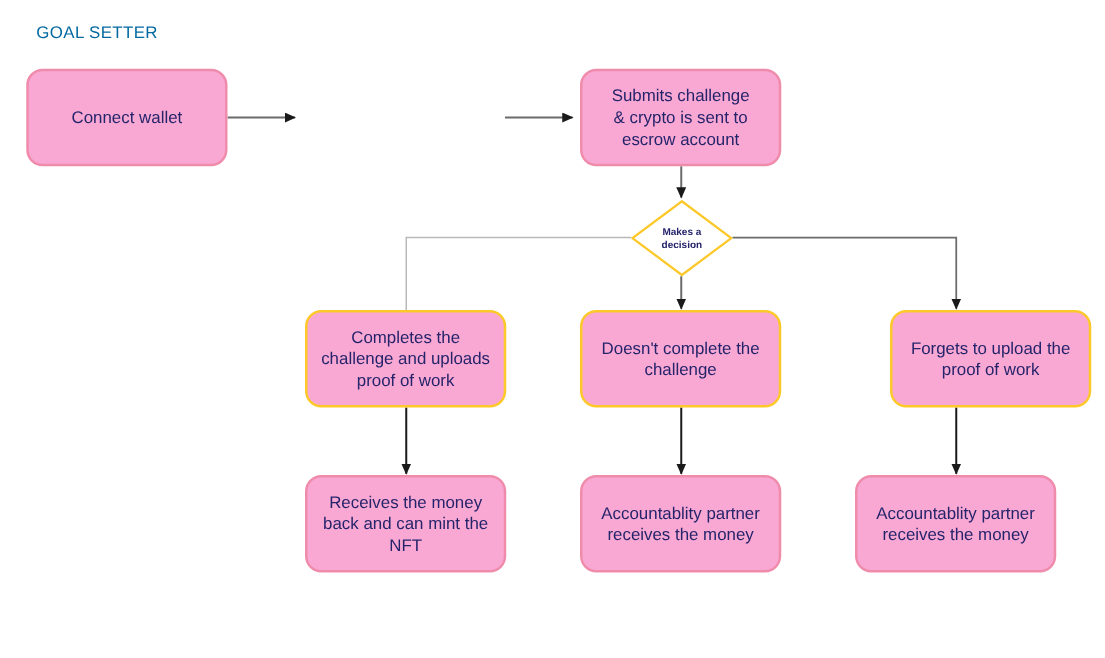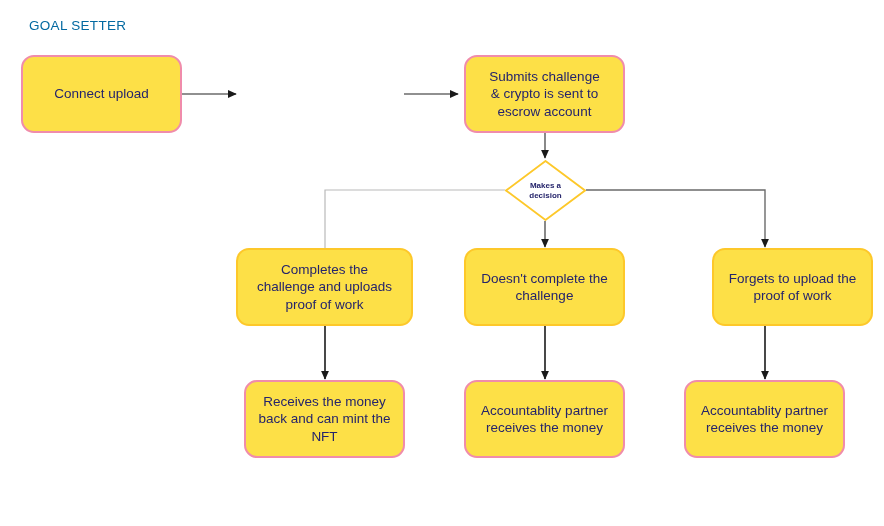--- a/index.html
+++ b/index.html
@@ -34,21 +34,21 @@
     color: #0369a1;
     white-space: nowrap;
   }
   .node {
     position: absolute;
     box-sizing: border-box;
     display: flex;
     align-items: center;
     justify-content: center;
     text-align: center;
-    background: #fde047;
+    background: #f9a8d4;
     border-radius: 13px;
     border-width: 2px;
     border-style: solid;
     color: #25246b;
     font-size: 13.5px;
     line-height: 1.28;
     padding: 4px 9px;
     white-space: pre-line;
   }
   .node.pink  { border-color: #f08cab; }
@@ -101,36 +101,36 @@
 
     <line x1="325" y1="326" x2="325" y2="379" stroke="#1a1a1a" stroke-width="1.6" marker-end="url(#arrowDark)"></line>
 
     <line x1="545" y1="326" x2="545" y2="379" stroke="#1a1a1a" stroke-width="1.6" marker-end="url(#arrowDark)"></line>
 
     <line x1="765" y1="326" x2="765" y2="379" stroke="#1a1a1a" stroke-width="1.6" marker-end="url(#arrowDark)"></line>
   </svg>
 
   <div class="lane-title">GOAL SETTER</div>
 
-  <div class="node pink" style="left:21px; top:55px; width:161px; height:78px;">Connect upload</div>
+  <div class="node pink" style="left:21px; top:55px; width:161px; height:78px;">Connect wallet</div>
 
 
   <div class="node pink" style="left:464px; top:55px; width:161px; height:78px;">Submits challenge
 &amp; crypto is sent to
 escrow account</div>
 
   <div class="decision" style="left:505px; top:160px; width:81px; height:61px;font-weight:bold;">
     <svg width="81" height="61" viewBox="0 0 81 61" xmlns="http://www.w3.org/2000/svg">
       <polygon points="40.5,1 80,30.5 40.5,60 1,30.5" fill="#ffffff" stroke="#fdc82a" stroke-width="1.8"></polygon>
     </svg>
     <div class="dlabel">Makes a
 decision</div>
   </div>
 
-  <div class="node yellow" style="left:236px; top:248px; width:177px; height:78px;">Completes the
+  <div class="node yellow" style="left:244px; top:248px; width:161px; height:78px;">Completes the
 challenge and uploads
 proof of work</div>
 
   <div class="node yellow" style="left:464px; top:248px; width:161px; height:78px;">Doesn't complete the
 challenge</div>
 
   <div class="node yellow" style="left:712px; top:248px; width:161px; height:78px;">Forgets to upload the
 proof of work</div>
 
   <div class="node pink" style="left:244px; top:380px; width:161px; height:78px;">Receives the money

